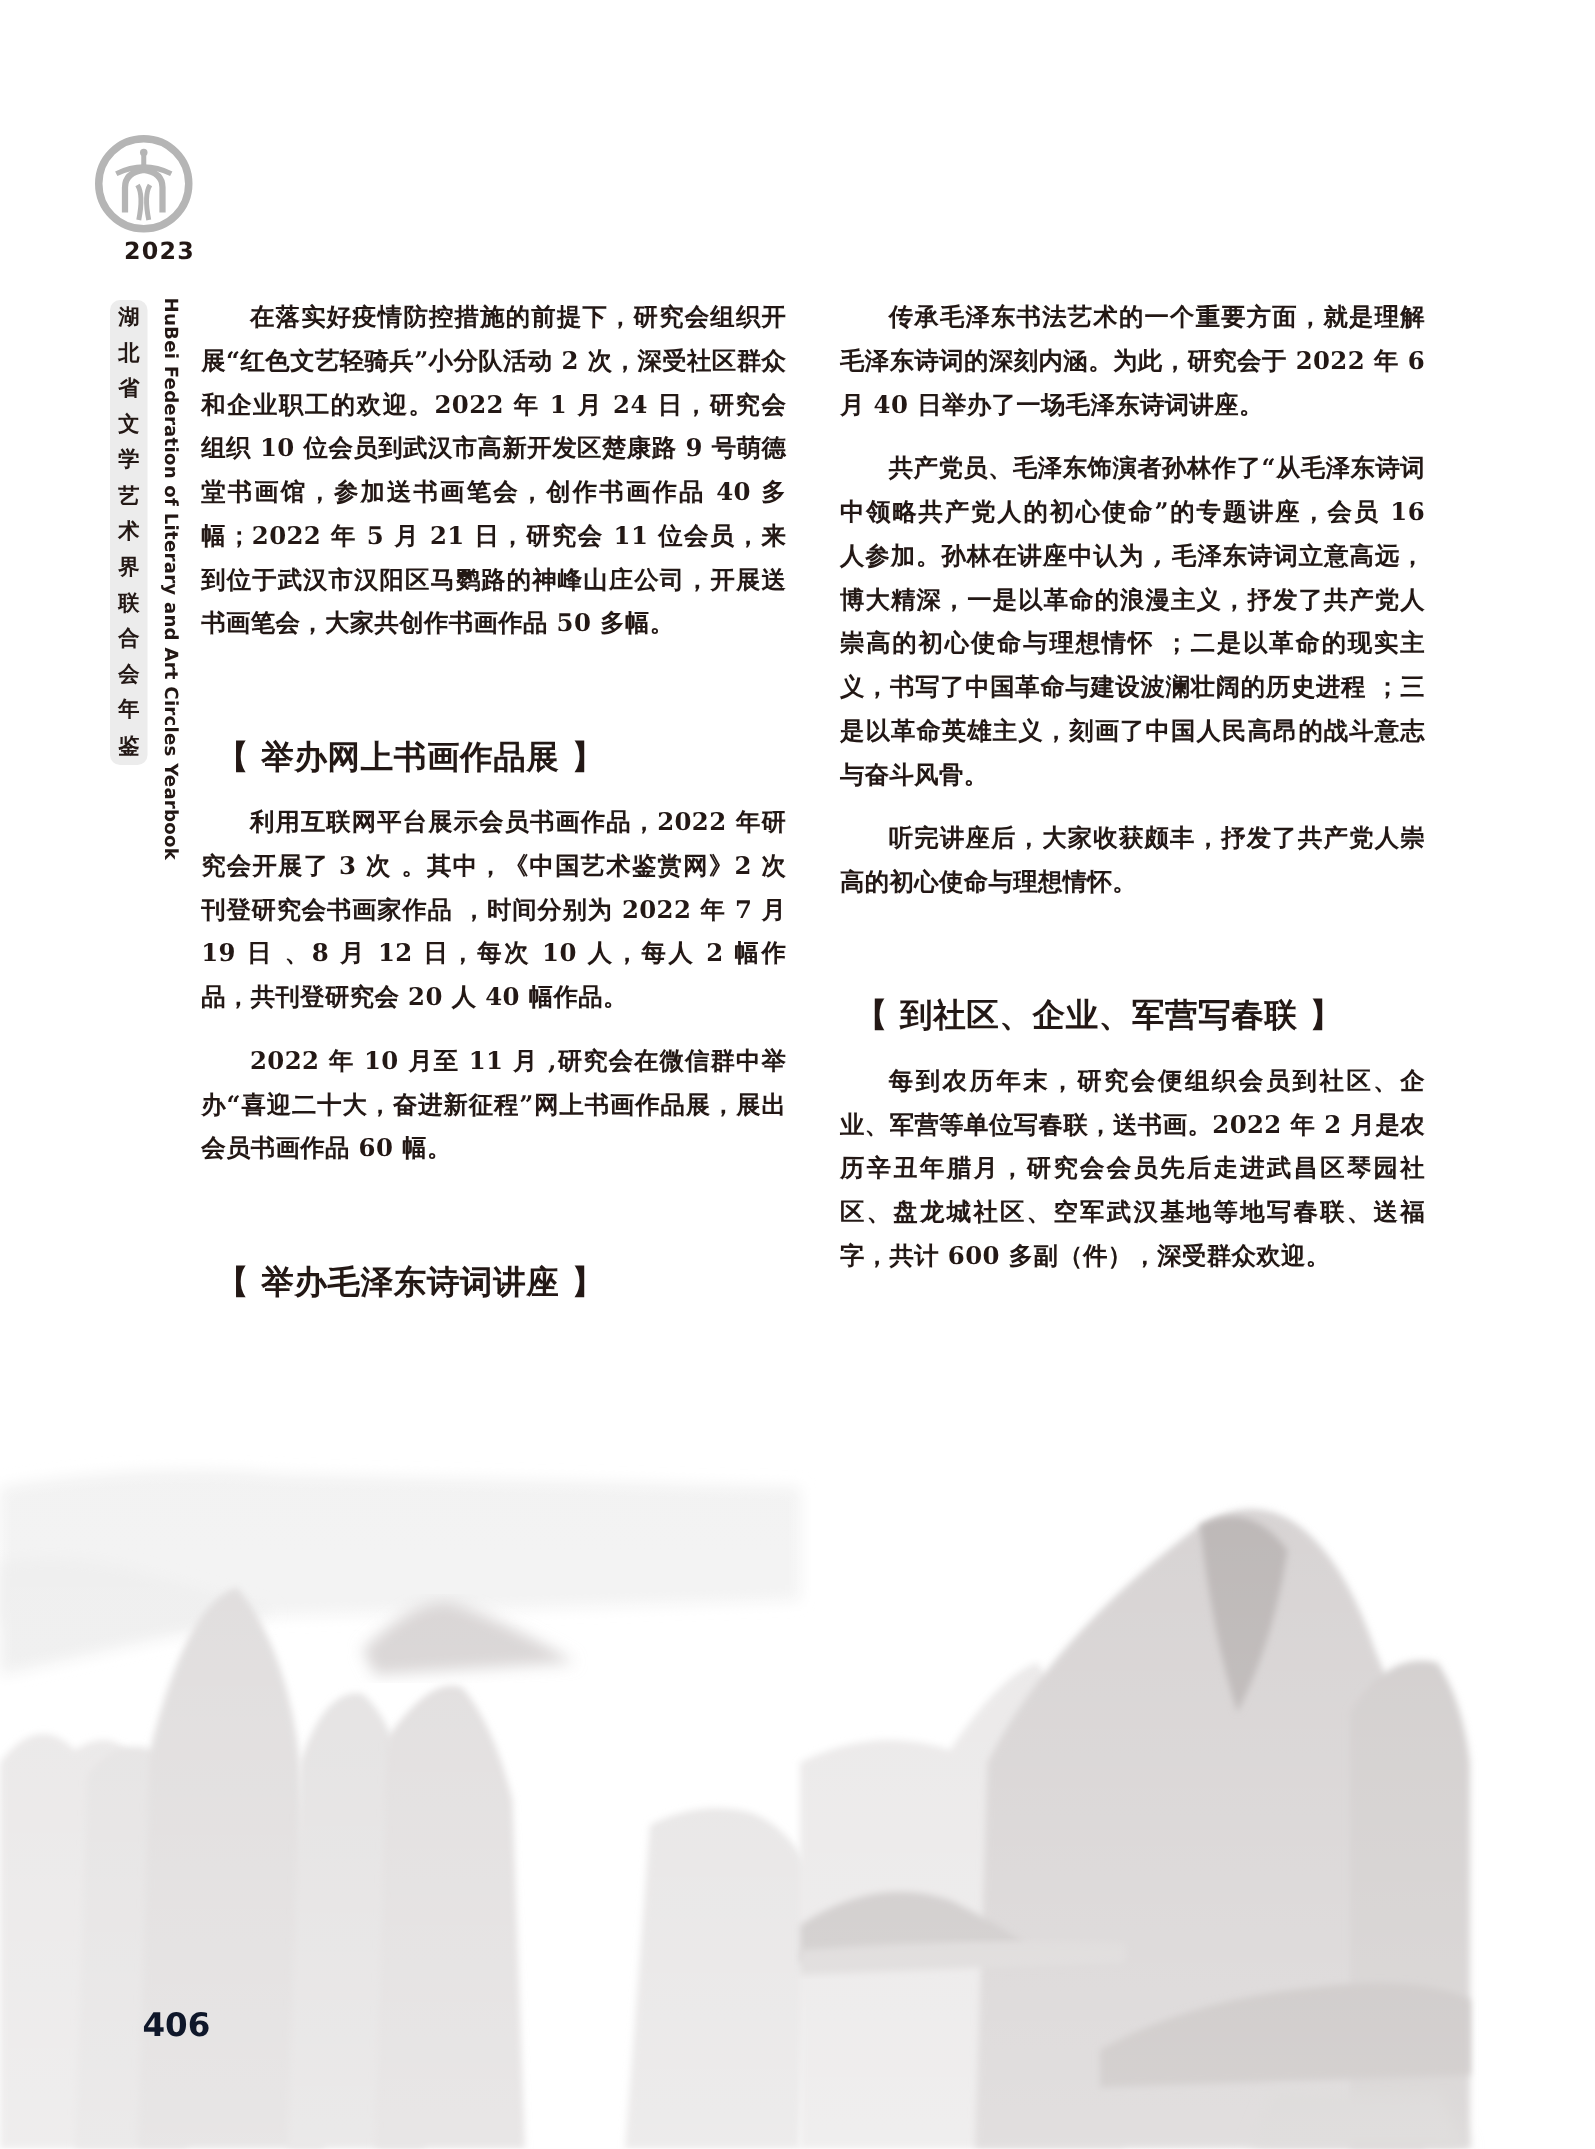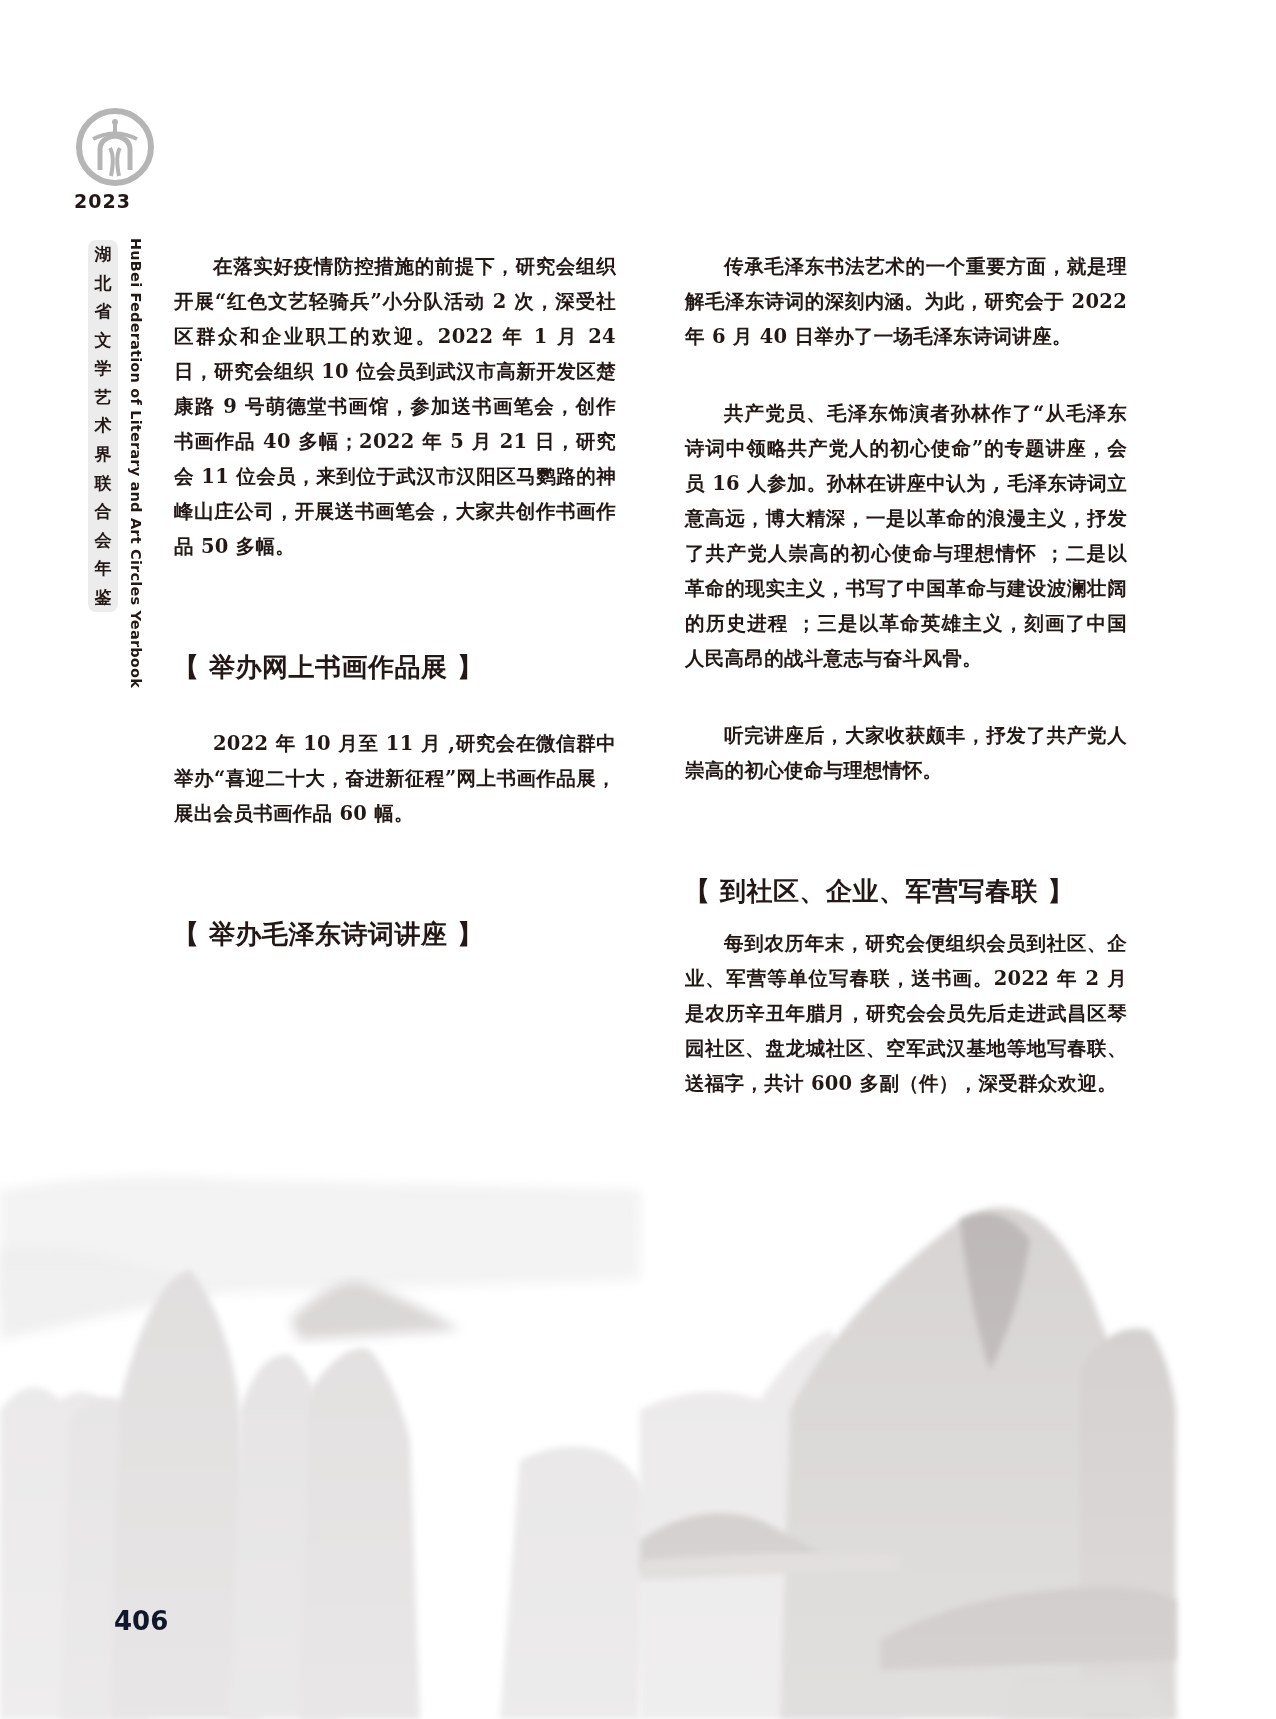--- a/index.html
+++ b/index.html
@@ -5,21 +5,21 @@
     html, body { margin: 0; padding: 0; }
     body {
       width: 1276px; height: 1719px; position: relative; overflow: hidden;
       background: #ffffff;
       font-family: "DejaVu Serif", "Liberation Serif", serif;
       color: #231815;
     }
     
     .emblem { position: absolute; left: 74px; top: 106px; width: 82px; height: 82px; }
     .year {
-      position: absolute; left: 74px; top: 190px; width: 82px; text-align: left;
+      position: absolute; left: 74px; top: 190px; width: 82px; text-align: right;
       font-family: "DejaVu Sans", sans-serif; font-weight: bold; font-size: 19px;
       letter-spacing: 1px; color: #231815;
     }
     
     .side-cn {
       position: absolute; left: 88px; top: 240px; width: 30px; height: 372px;
       background: #ececec; border-radius: 8px;
       display: flex; flex-direction: column; align-items: center; justify-content: space-between;
       padding: 6px 0; box-sizing: border-box;
     }
@@ -31,21 +31,21 @@
       position: absolute; left: 124px; top: 238px; width: 20px; height: 380px;
       writing-mode: vertical-rl;
       font-family: "DejaVu Sans", sans-serif; font-weight: bold; font-size: 14.5px;
       letter-spacing: 0.2px; white-space: nowrap; color: #231815;
     }
     
     .col { position: absolute; top: 232px; width: 476px; }
     .col.left { left: 157px; }
     .col.right { left: 668px; }
     .para {
-      margin: 17px; font-size: 19.5px; line-height: 35px; text-align: justify;
+      margin: 4px; font-size: 19.5px; line-height: 35px; text-align: justify;
       text-indent: 2em; font-weight: bold; letter-spacing: 0.3px;
     }
     .heading {
       margin: 16px; font-family: "DejaVu Sans", sans-serif; font-weight: bold;
       font-size: 26px; line-height: 36px; letter-spacing: 0.5px; color: #231815;
     }
     .gap-sm { height: 8px; }
     .gap-lg { height: 52px; }
     
     .page-num {
@@ -84,20 +84,21 @@
   <span>会</span>
   <span>年</span>
   <span>鉴</span>
 </div>
 <div class="side-en">HuBei Federation of Literary and Art Circles Yearbook</div>
 
 <div class="col left">
   <p class="para">在落实好疫情防控措施的前提下，研究会组织开展“红色文艺轻骑兵”小分队活动 2 次，深受社区群众和企业职工的欢迎。2022 年 1 月 24 日，研究会组织 10 位会员到武汉市高新开发区楚康路 9 号萌德堂书画馆，参加送书画笔会，创作书画作品 40 多幅；2022 年 5 月 21 日，研究会 11 位会员，来到位于武汉市汉阳区马鹦路的神峰山庄公司，开展送书画笔会，大家共创作书画作品 50 多幅。</p>
   <div class="gap-lg"></div>
   <h2 class="heading">【 举办网上书画作品展 】</h2>
+  <p class="para">利用互联网平台展示会员书画作品，2022 年研究会开展了 3 次 。其中，《中国艺术鉴赏网》2 次刊登研究会书画家作品 ，时间分别为 2022 年 7 月 19 日 、8 月 12 日，每次 10 人，每人 2 幅作品，共刊登研究会 20 人 40 幅作品。</p>
   <div class="gap-sm"></div>
   <p class="para">2022 年 10 月至 11 月 ,研究会在微信群中举办“喜迎二十大，奋进新征程”网上书画作品展，展出会员书画作品 60 幅。</p>
   <div class="gap-lg"></div>
   <h2 class="heading">【 举办毛泽东诗词讲座 】</h2>
 </div>
 
 <div class="col right">
   <p class="para">传承毛泽东书法艺术的一个重要方面，就是理解毛泽东诗词的深刻内涵。为此，研究会于 2022 年 6 月 40 日举办了一场毛泽东诗词讲座。</p>
   <div class="gap-sm"></div>
   <p class="para">共产党员、毛泽东饰演者孙林作了“从毛泽东诗词中领略共产党人的初心使命”的专题讲座，会员 16 人参加。孙林在讲座中认为 , 毛泽东诗词立意高远，博大精深，一是以革命的浪漫主义，抒发了共产党人崇高的初心使命与理想情怀 ；二是以革命的现实主义，书写了中国革命与建设波澜壮阔的历史进程 ；三是以革命英雄主义，刻画了中国人民高昂的战斗意志与奋斗风骨。</p>

